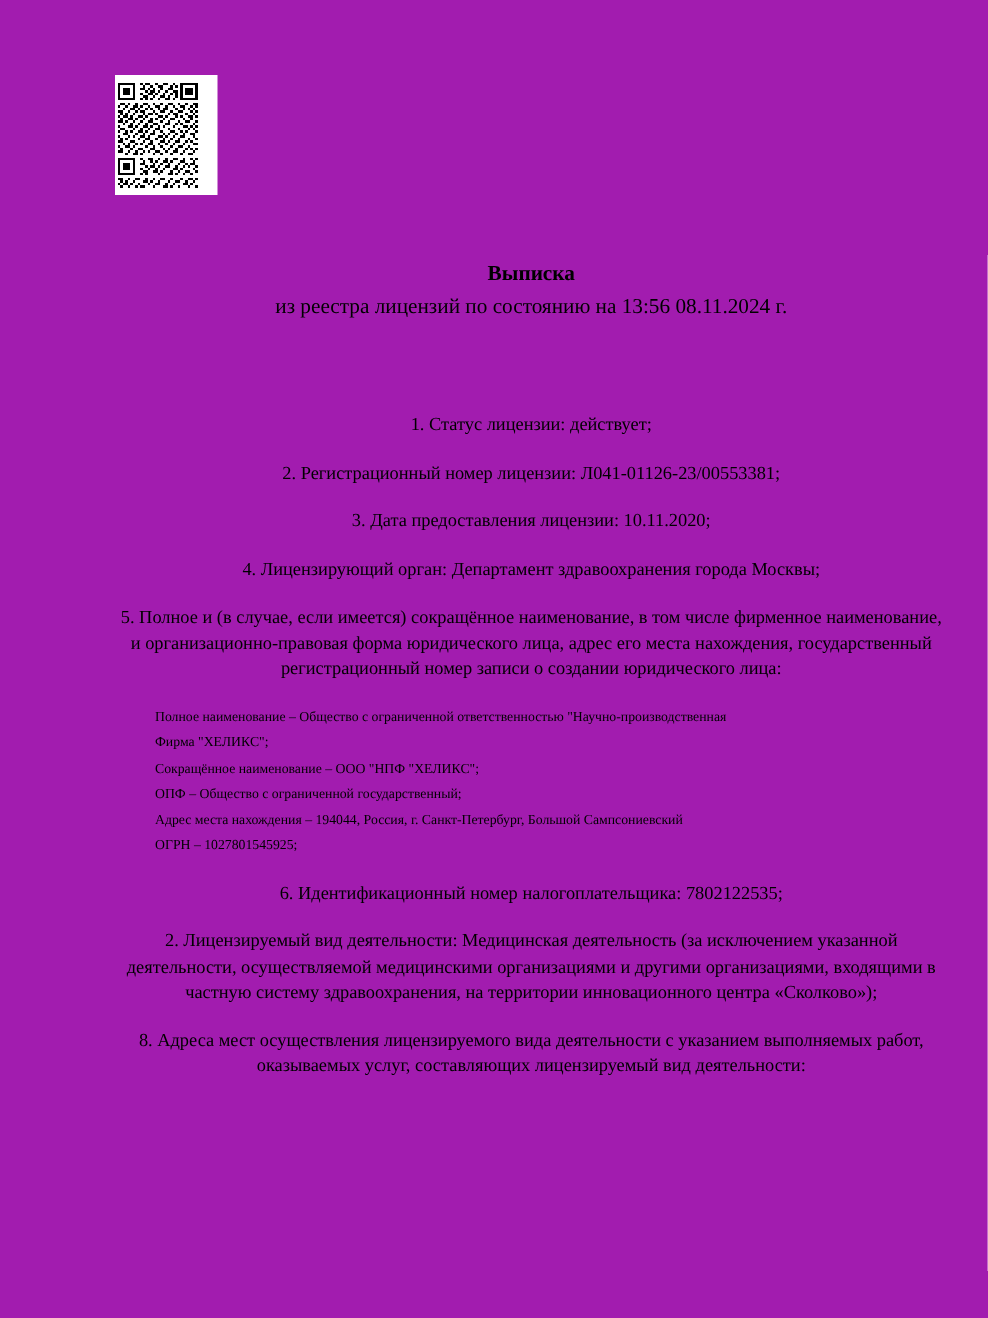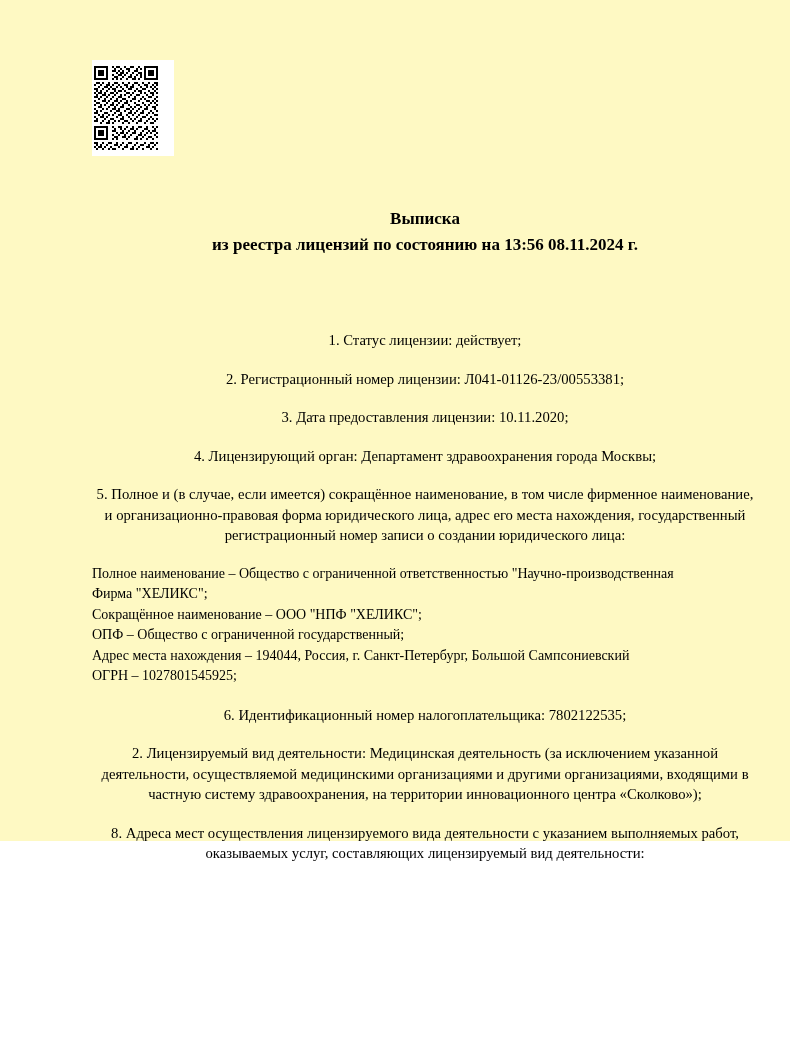--- a/index.html
+++ b/index.html
@@ -13,22 +13,22 @@
     position: relative;
     font-family: "Liberation Serif", "DejaVu Serif", serif;
     color: #000000;
     overflow: hidden;
   }
   .page {
     position: absolute;
     left: 0;
     top: 0;
     width: 790px;
-    height: 841px;
-    background: #fef9c3;
+    height: 1054px;
+    background: #a21caf;
   }
   .qr-wrap {
     position: absolute;
     left: 92px;
     top: 60px;
     width: 82px;
     height: 96px;
   }
   .qr-wrap svg { display: block; }
 
@@ -38,21 +38,21 @@
     top: 206px;
     width: 666px;
     text-align: center;
   }
   .title-line1 {
     font-weight: bold;
     font-size: 17px;
     line-height: 26px;
   }
   .title-line2 {
-    font-weight: bold;
+    font-weight: normal;
     font-size: 17px;
     line-height: 26px;
   }
   .subtitle {
     position: absolute;
     left: 92px;
     top: 276px;
     width: 664px;
     text-align: right;
     font-size: 14.5px;
@@ -68,22 +68,23 @@
   .para {
     font-size: 14.7px;
     line-height: 20.5px;
     text-align: center;
     margin: 0 0 18px 0;
   }
   .para-group {
     margin: 0 0 18px 0;
   }
   .para-group .line {
-    font-size: 14px;
+    font-size: 11px;
     line-height: 20.5px;
+    margin-left: 32px;
   }
 </style>
 </head>
 <body>
 
 <div class="page">
 
   <div class="qr-wrap">
     <svg width="82" height="96" viewBox="0 0 41 48" shape-rendering="crispEdges">
       <rect x="0" y="0" width="41" height="48" fill="#ffffff"></rect>

